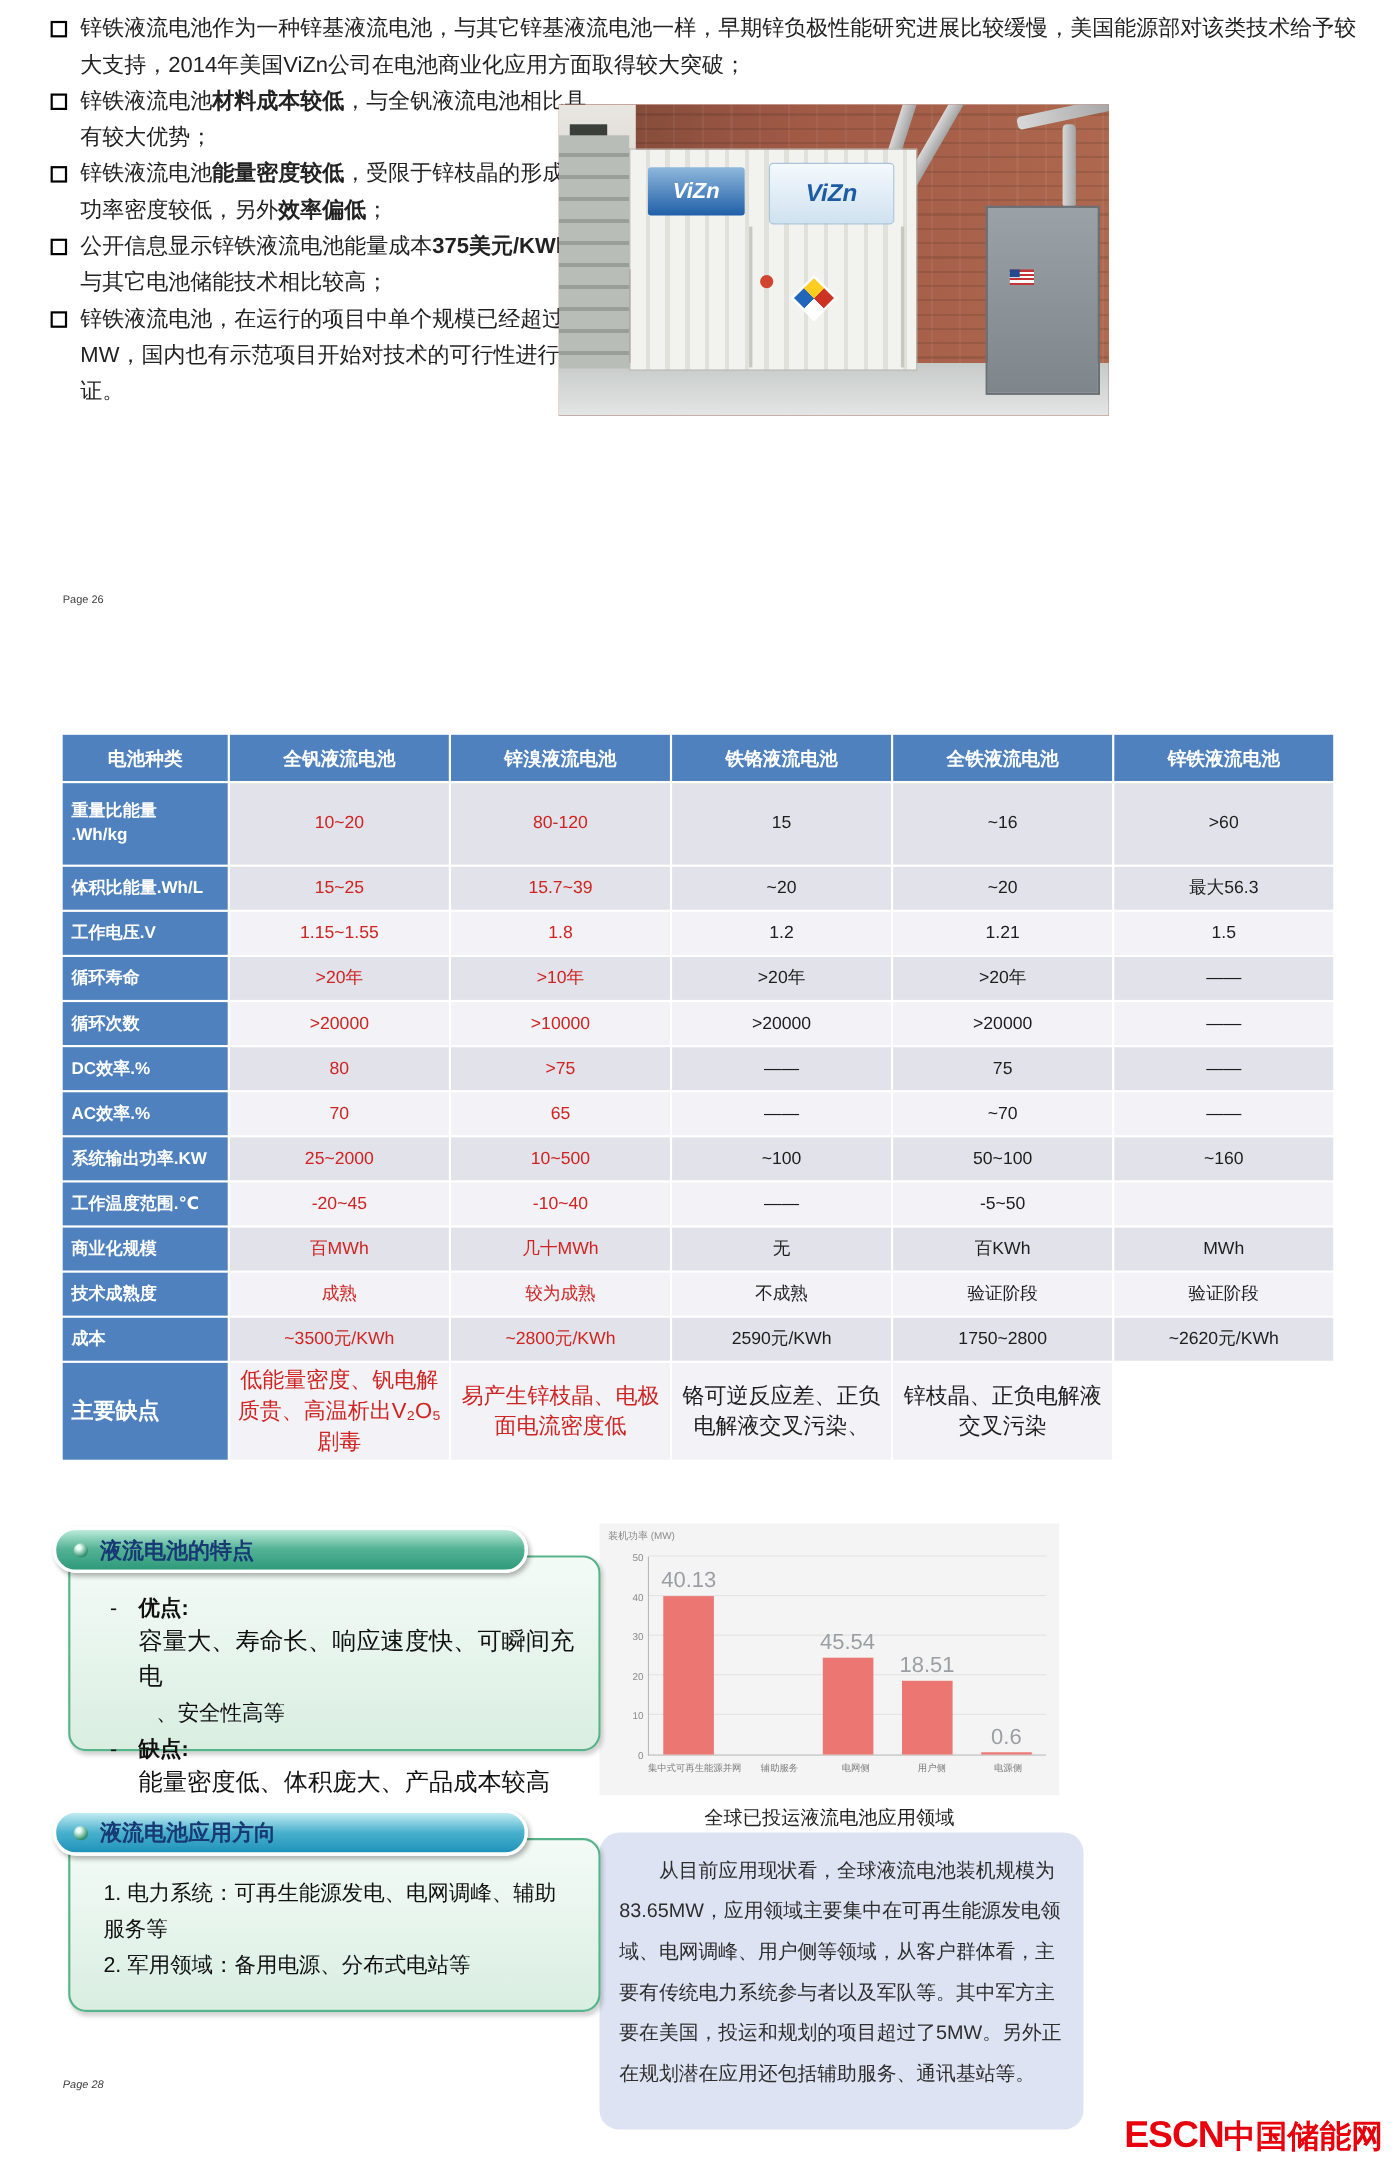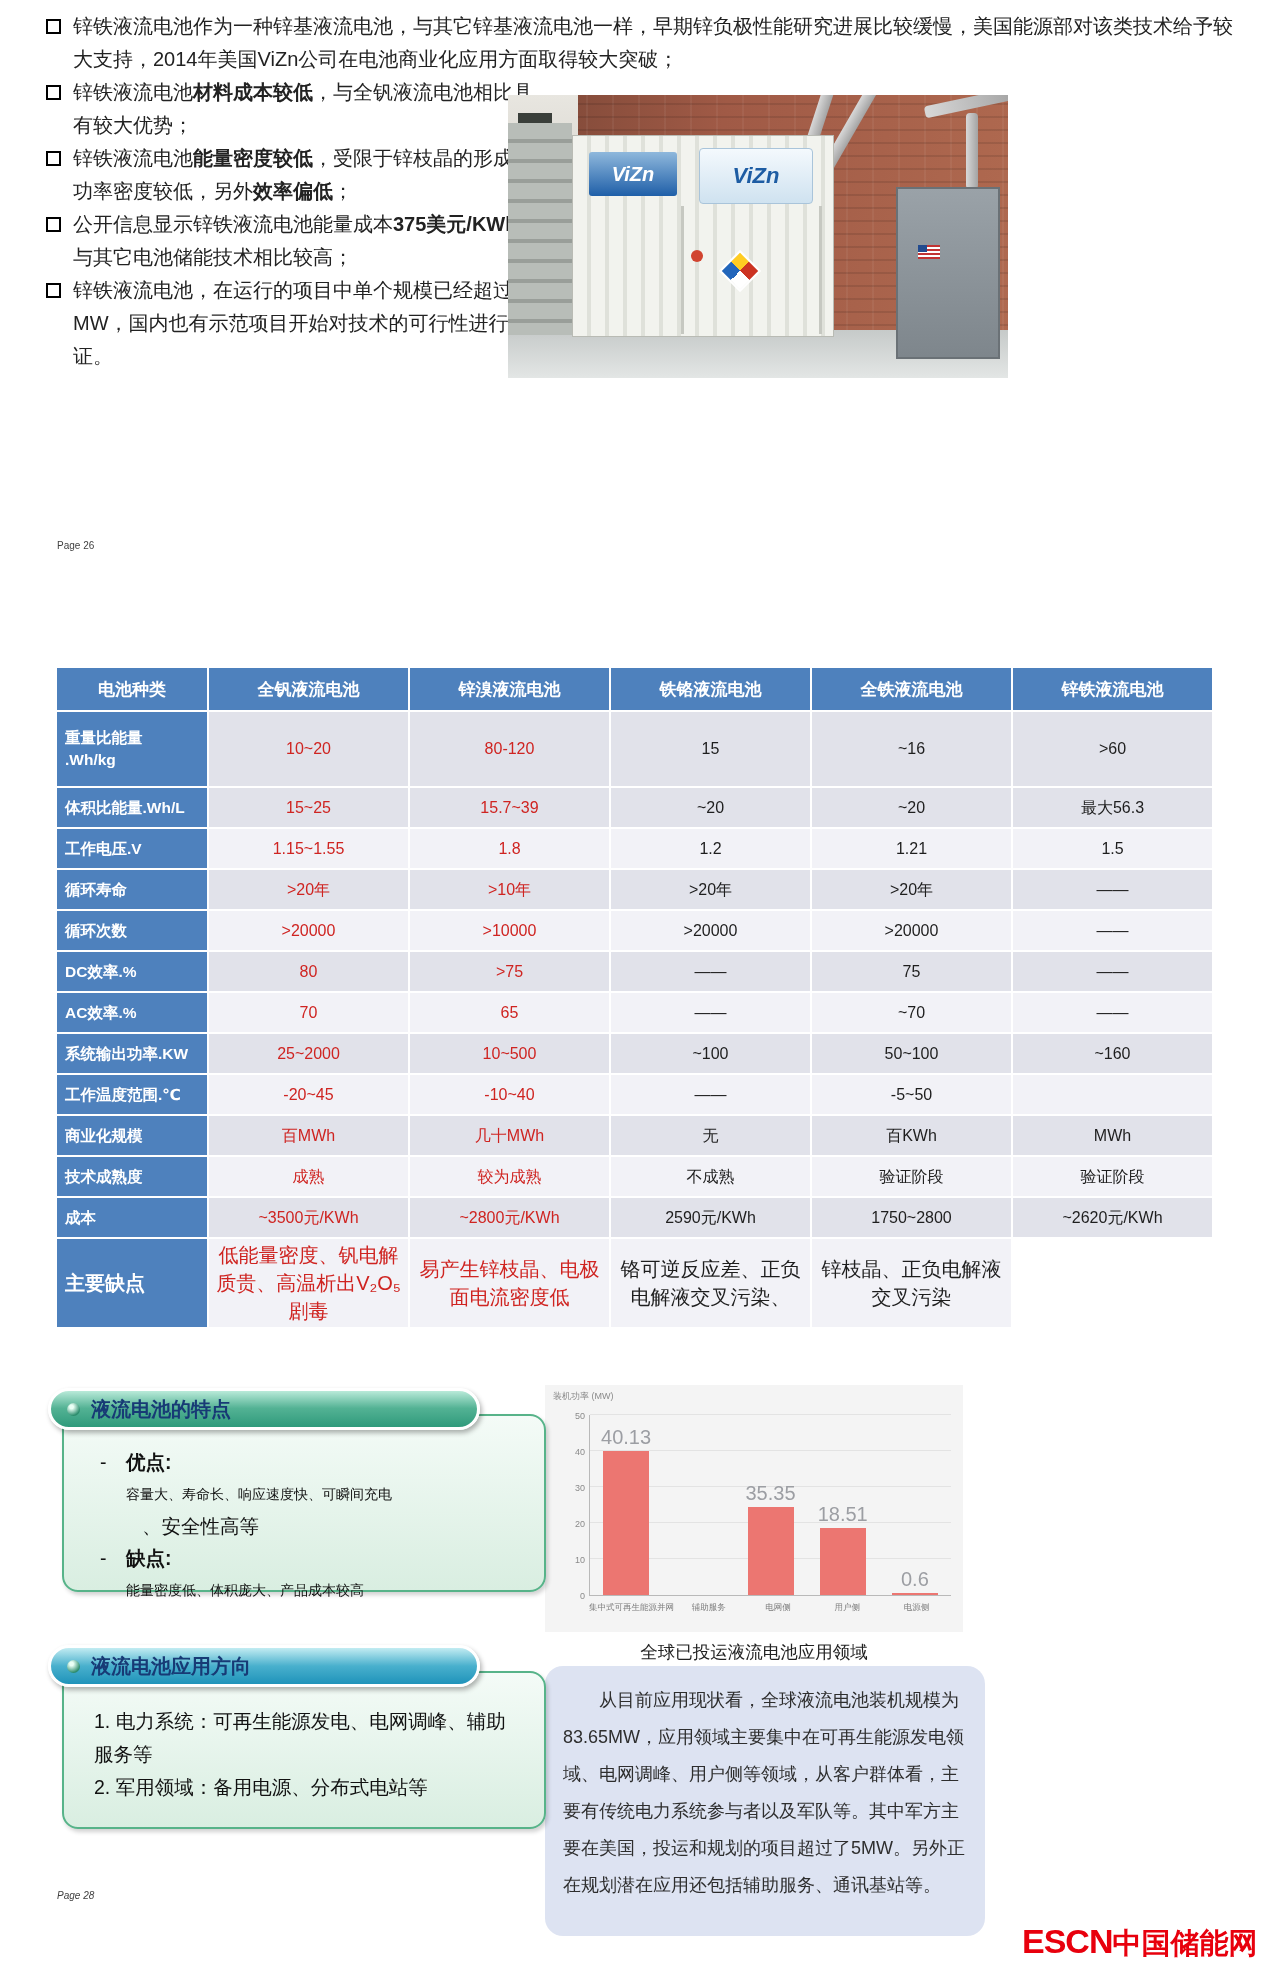--- a/index.html
+++ b/index.html
@@ -72,21 +72,21 @@
   .pill2{left:48px;top:1645px;background:linear-gradient(180deg,#c2ecf2 0%,#49b0cd 50%,#1f93ba 100%);}
   .pill .dot{width:13px;height:13px;border-radius:50%;margin-right:11px;
      background:radial-gradient(circle at 35% 30%,#eafff5 15%,#2f8f6f 70%,#1d6b52 100%);}
   .pill .t{font-size:20px;font-weight:bold;color:#173a75;}
   .gbody{position:absolute;border:2px solid #57b389;border-radius:16px;z-index:2;box-sizing:border-box;
      background:linear-gradient(180deg,#f4fbf7 0%,#d9eee1 100%);box-shadow:2px 3px 4px rgba(0,0,0,.18);}
   .gb1{left:62px;top:1414px;width:484px;height:178px;padding:30px 20px 0 24px;}
   .gb2{left:62px;top:1671px;width:484px;height:158px;padding:32px 20px 0 30px;}
   .gline1{font-size:19.5px;line-height:32px;color:#111;}
   .gdash{display:inline-block;width:26px;padding-left:12px;}
-  .gind1{font-size:14px;line-height:32px;color:#111;padding-left:38px;}
+  .gind1{font-size:22px;line-height:32px;color:#111;padding-left:38px;font-family:Liberation Mono, monospace;}
   .gind2{font-size:19.5px;line-height:32px;color:#111;padding-left:54px;}
   .gitem{font-size:19.5px;line-height:33px;color:#111;}
 
   
   .chart{position:absolute;left:545px;top:1385px;width:418px;height:247px;background:#f4f4f4;}
   .chart-ylabel{position:absolute;left:8px;top:5px;font-size:9px;color:#8a8a8a;}
   .chart-plot{position:absolute;left:44px;top:30px;right:12px;bottom:36px;
      border-left:1px solid #b9b9b9;border-bottom:1px solid #b9b9b9;}
   .gline{position:absolute;left:0;right:0;height:1px;background:#e3e3e3;z-index:0;}
   .ytick{position:absolute;right:calc(100% + 5px);font-size:9px;color:#8a8a8a;z-index:2;}
@@ -280,21 +280,21 @@
     <div class="chart-plot">
       <div class="bars">
           <div class="slot">
             <div class="bar" style="height: 80.26%; background: rgb(236, 118, 113);">
               <div class="bval">40.13</div>
             </div>
           </div>
           <div class="slot"></div>
           <div class="slot">
             <div class="bar" style="height: 48.82%; background: rgb(236, 118, 113);">
-              <div class="bval">35.35</div>
+              <div class="bval">45.54</div>
             </div>
           </div>
           <div class="slot">
             <div class="bar" style="height: 37.02%; background: rgb(236, 118, 113);">
               <div class="bval">18.51</div>
             </div>
           </div>
           <div class="slot">
             <div class="bar" style="height: 1.2%; background: rgb(236, 118, 113);">
               <div class="bval">0.6</div>

